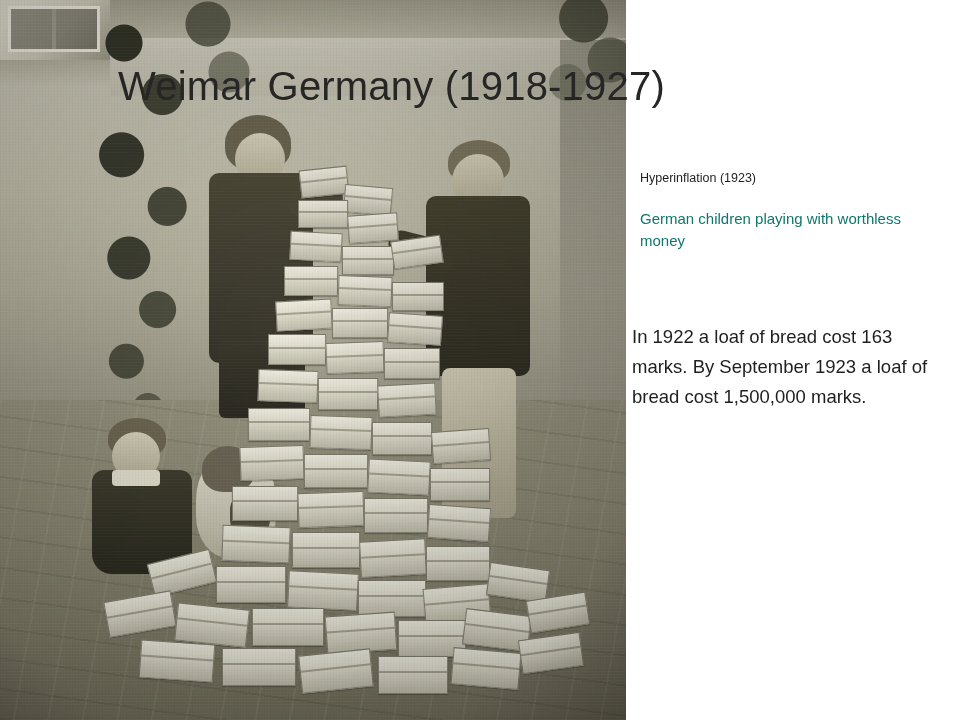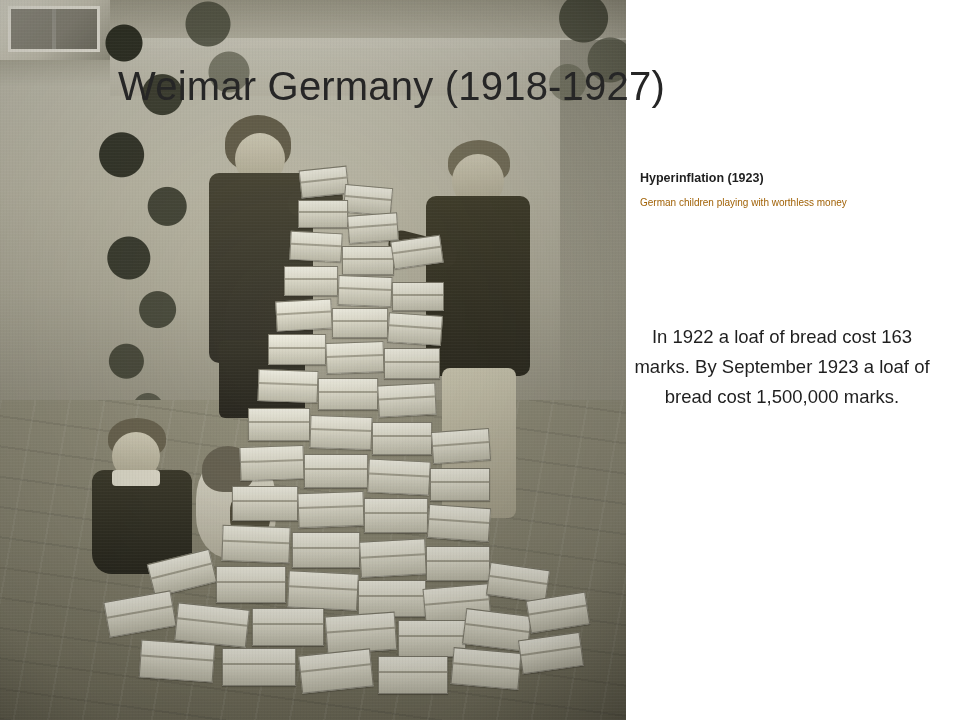--- a/index.html
+++ b/index.html
@@ -204,40 +204,39 @@
 
   #caption-block {
     position: absolute;
     left: 640px;
     top: 170px;
     width: 280px;
     z-index: 5;
   }
   #caption-title {
     font-size: 12.5px;
-    font-weight: bold;
+    font-weight: normal;
     color: #1f1f1f;
     line-height: 1.35;
-    margin-bottom: 9px;
+    margin-bottom: 21px;
   }
   #caption-text {
-    font-size: 10px;
-    color: #a16207;
+    font-size: 15px;
+    color: #0f766e;
     line-height: 1.45;
   }
 
   #body-text {
     position: absolute;
     left: 632px;
     top: 322px;
     width: 300px;
     font-size: 18.5px;
     line-height: 1.62;
     color: #1f1f1f;
-    text-align: center;
   }
 </style>
 </head>
 <body>
 
 <div id="slide">
 
   <div id="photo">
     <div class="ph-base"></div>
     <div class="ph-wall"></div>

